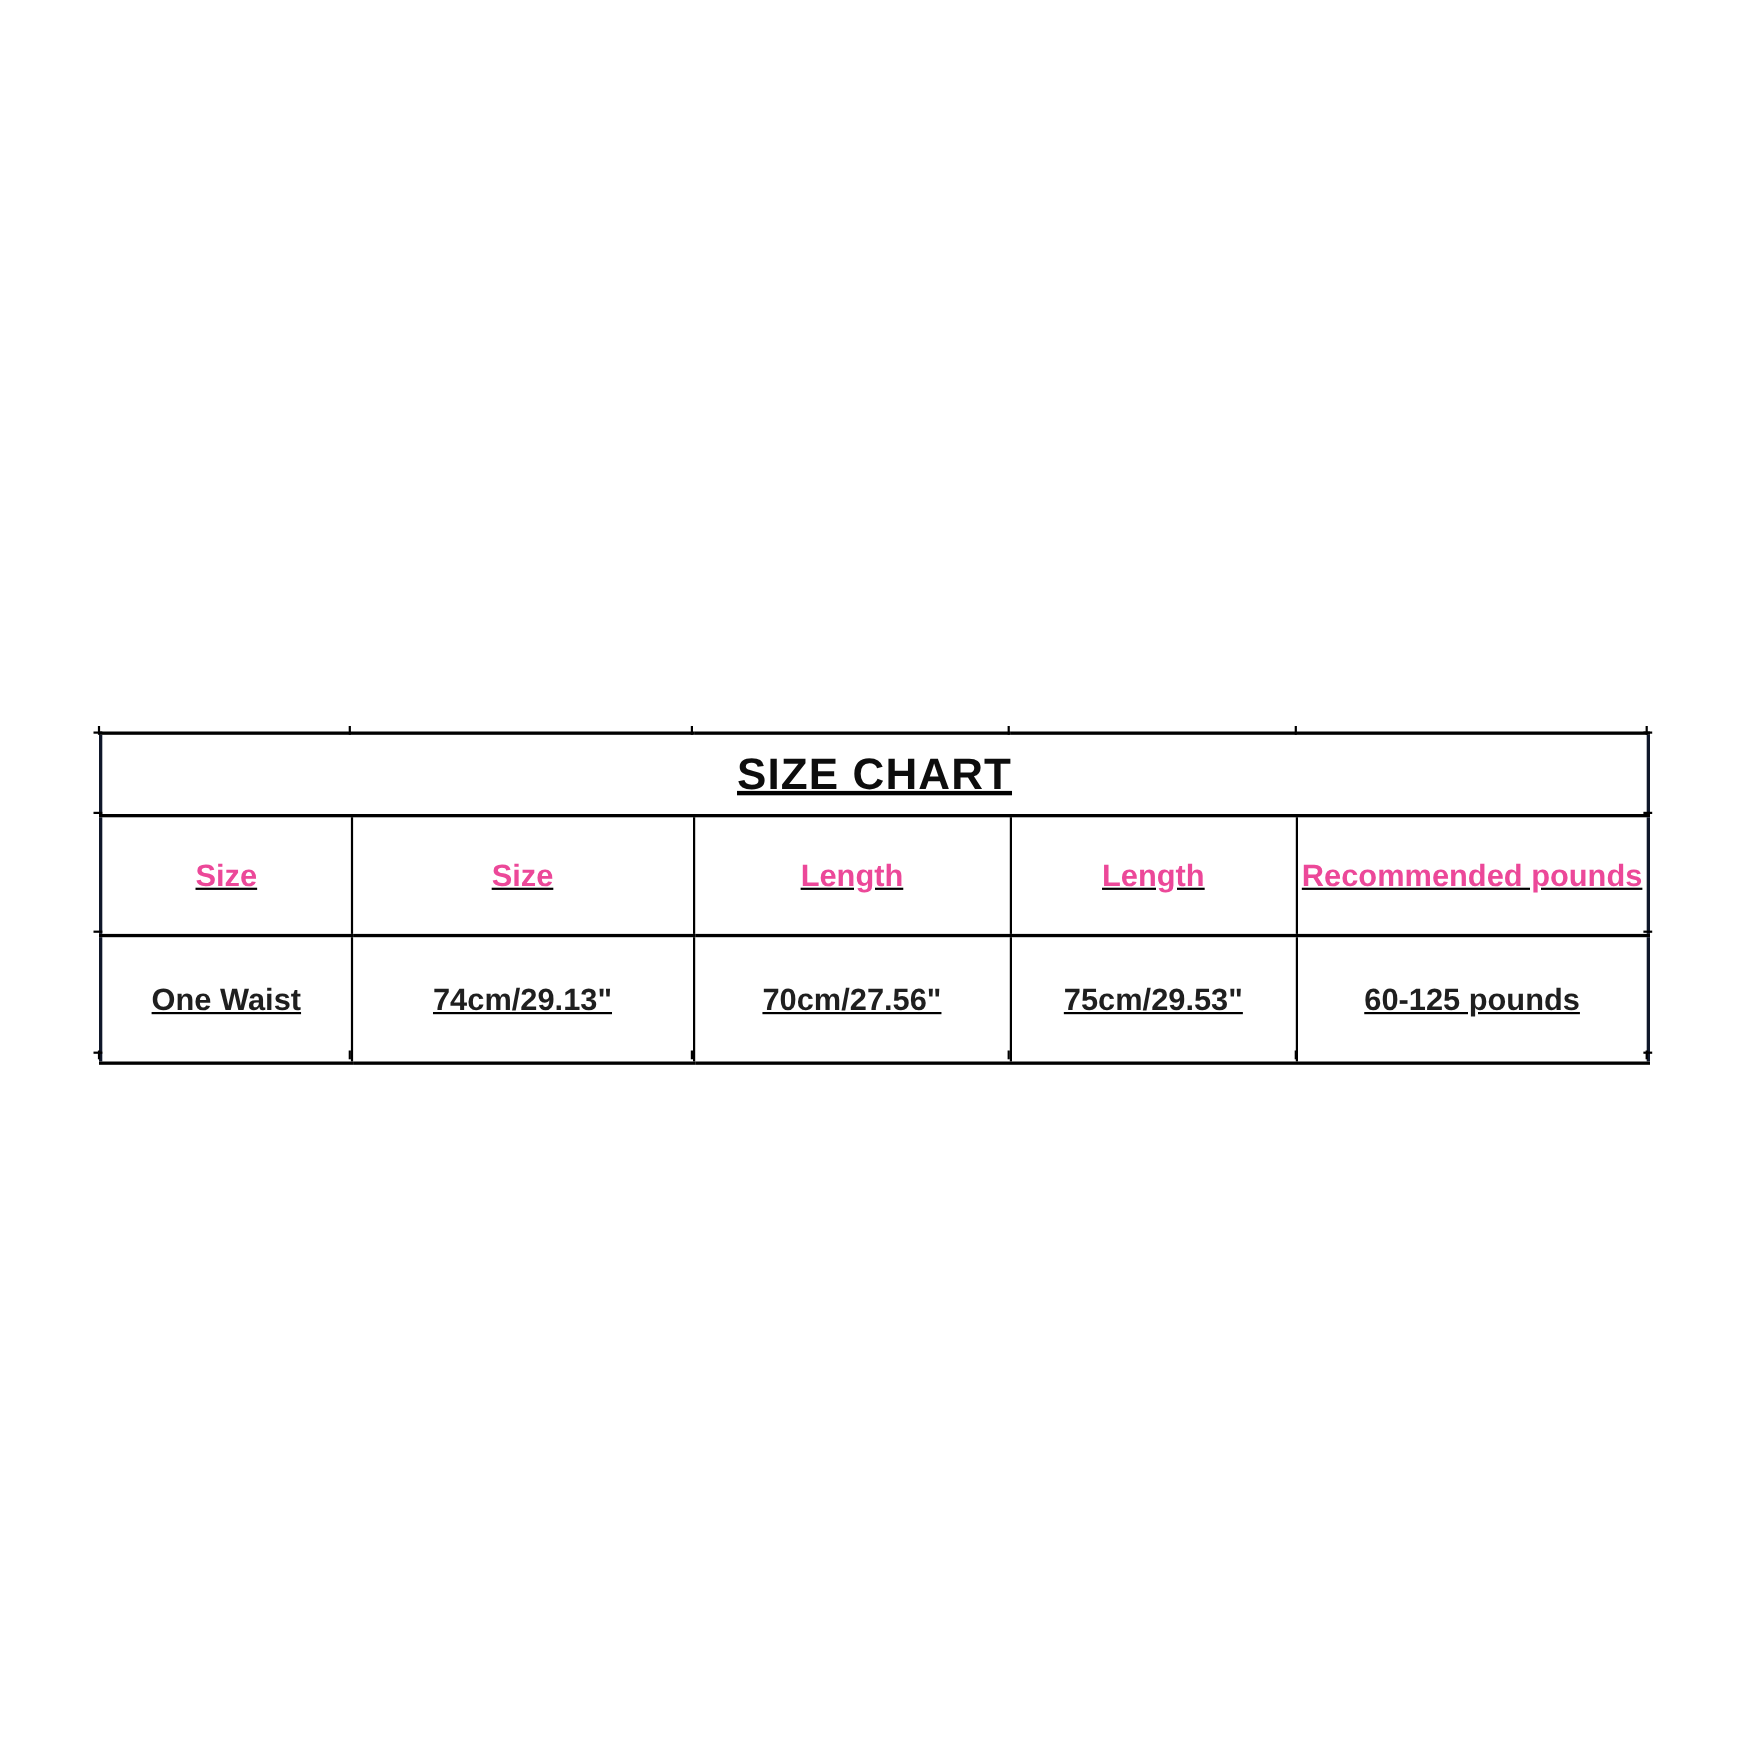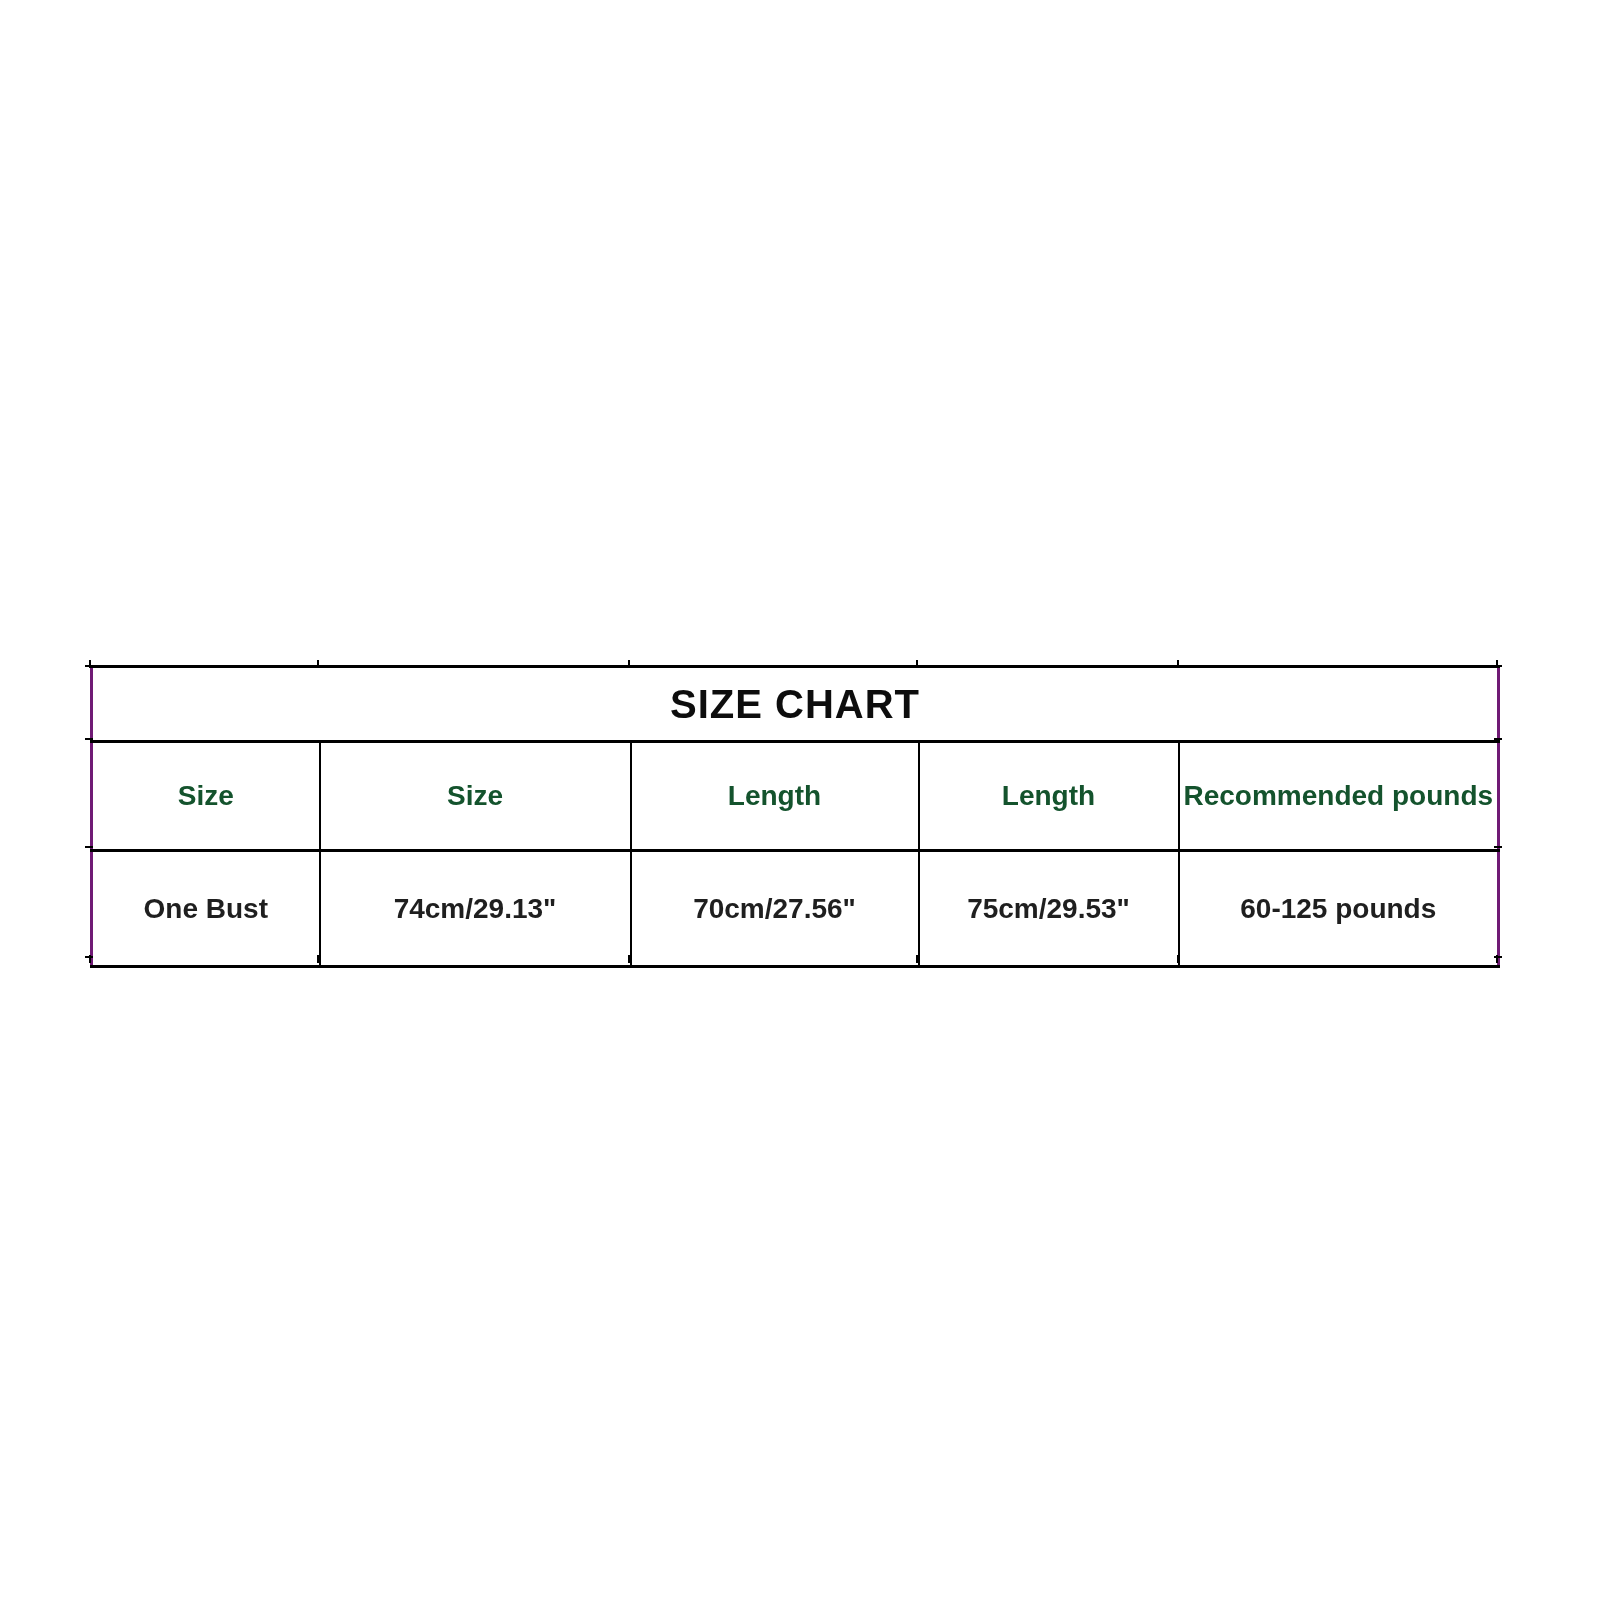--- a/index.html
+++ b/index.html
@@ -30,34 +30,35 @@
     border-right: 2px solid #000000;
     border-top: 3px solid #000000;
     border-bottom: 3px solid #000000;
     text-align: center;
     vertical-align: middle;
     padding: 0;
     overflow: hidden;
     white-space: nowrap;
   }
   table.size-chart {
-    border: 3px solid #701a75;
+    border: 3px solid #0f172a;
+    text-decoration: underline;
   }
   tr.title-row th {
     height: 72px;
     font-size: 40px;
     font-weight: 700;
     letter-spacing: 1px;
     color: #0d0d0d;
   }
   tr.header-row td {
     height: 106px;
     font-size: 28px;
     font-weight: 700;
-    color: #14532d;
+    color: #ec4899;
   }
   tr.data-row td {
     height: 113px;
     font-size: 28px;
     font-weight: 700;
     color: #1f1f1f;
   }
   
   .ticks {
     position: absolute;
@@ -92,21 +93,21 @@
       <th colspan="5">SIZE CHART</th>
     </tr>
     <tr class="header-row">
       <td>Size</td>
       <td>Size</td>
       <td>Length</td>
       <td>Length</td>
       <td>Recommended pounds</td>
     </tr>
     <tr class="data-row">
-      <td>One Bust</td>
+      <td>One Waist</td>
       <td>74cm/29.13"</td>
       <td>70cm/27.56"</td>
       <td>75cm/29.53"</td>
       <td>60-125 pounds</td>
     </tr>
   </tbody>
     </table>
 
   <div class="ticks">
 

